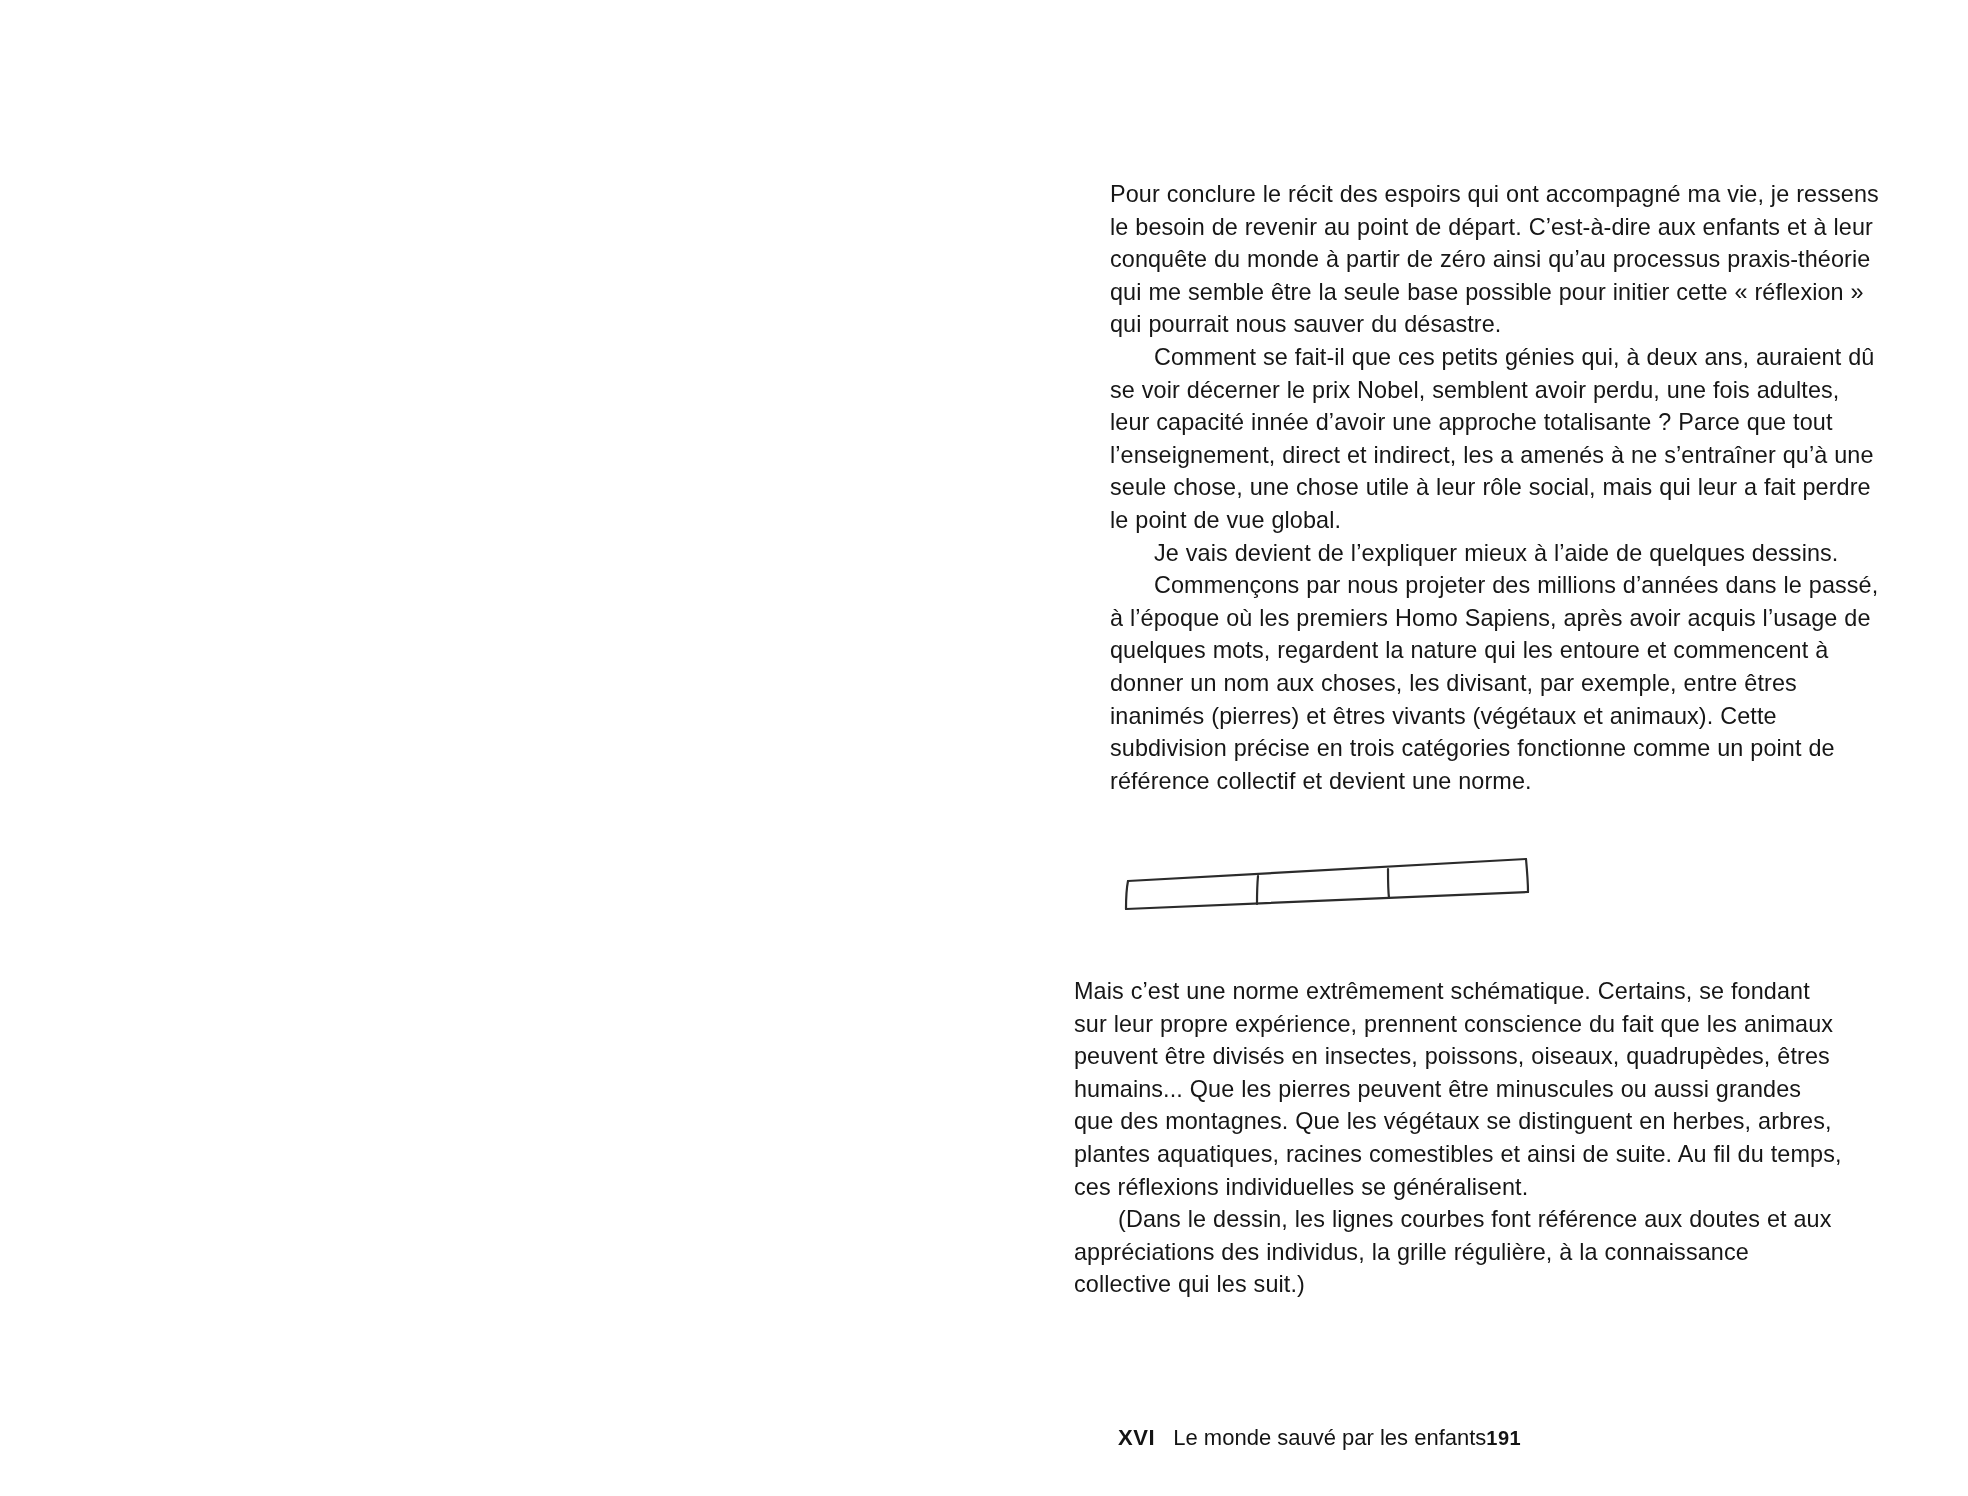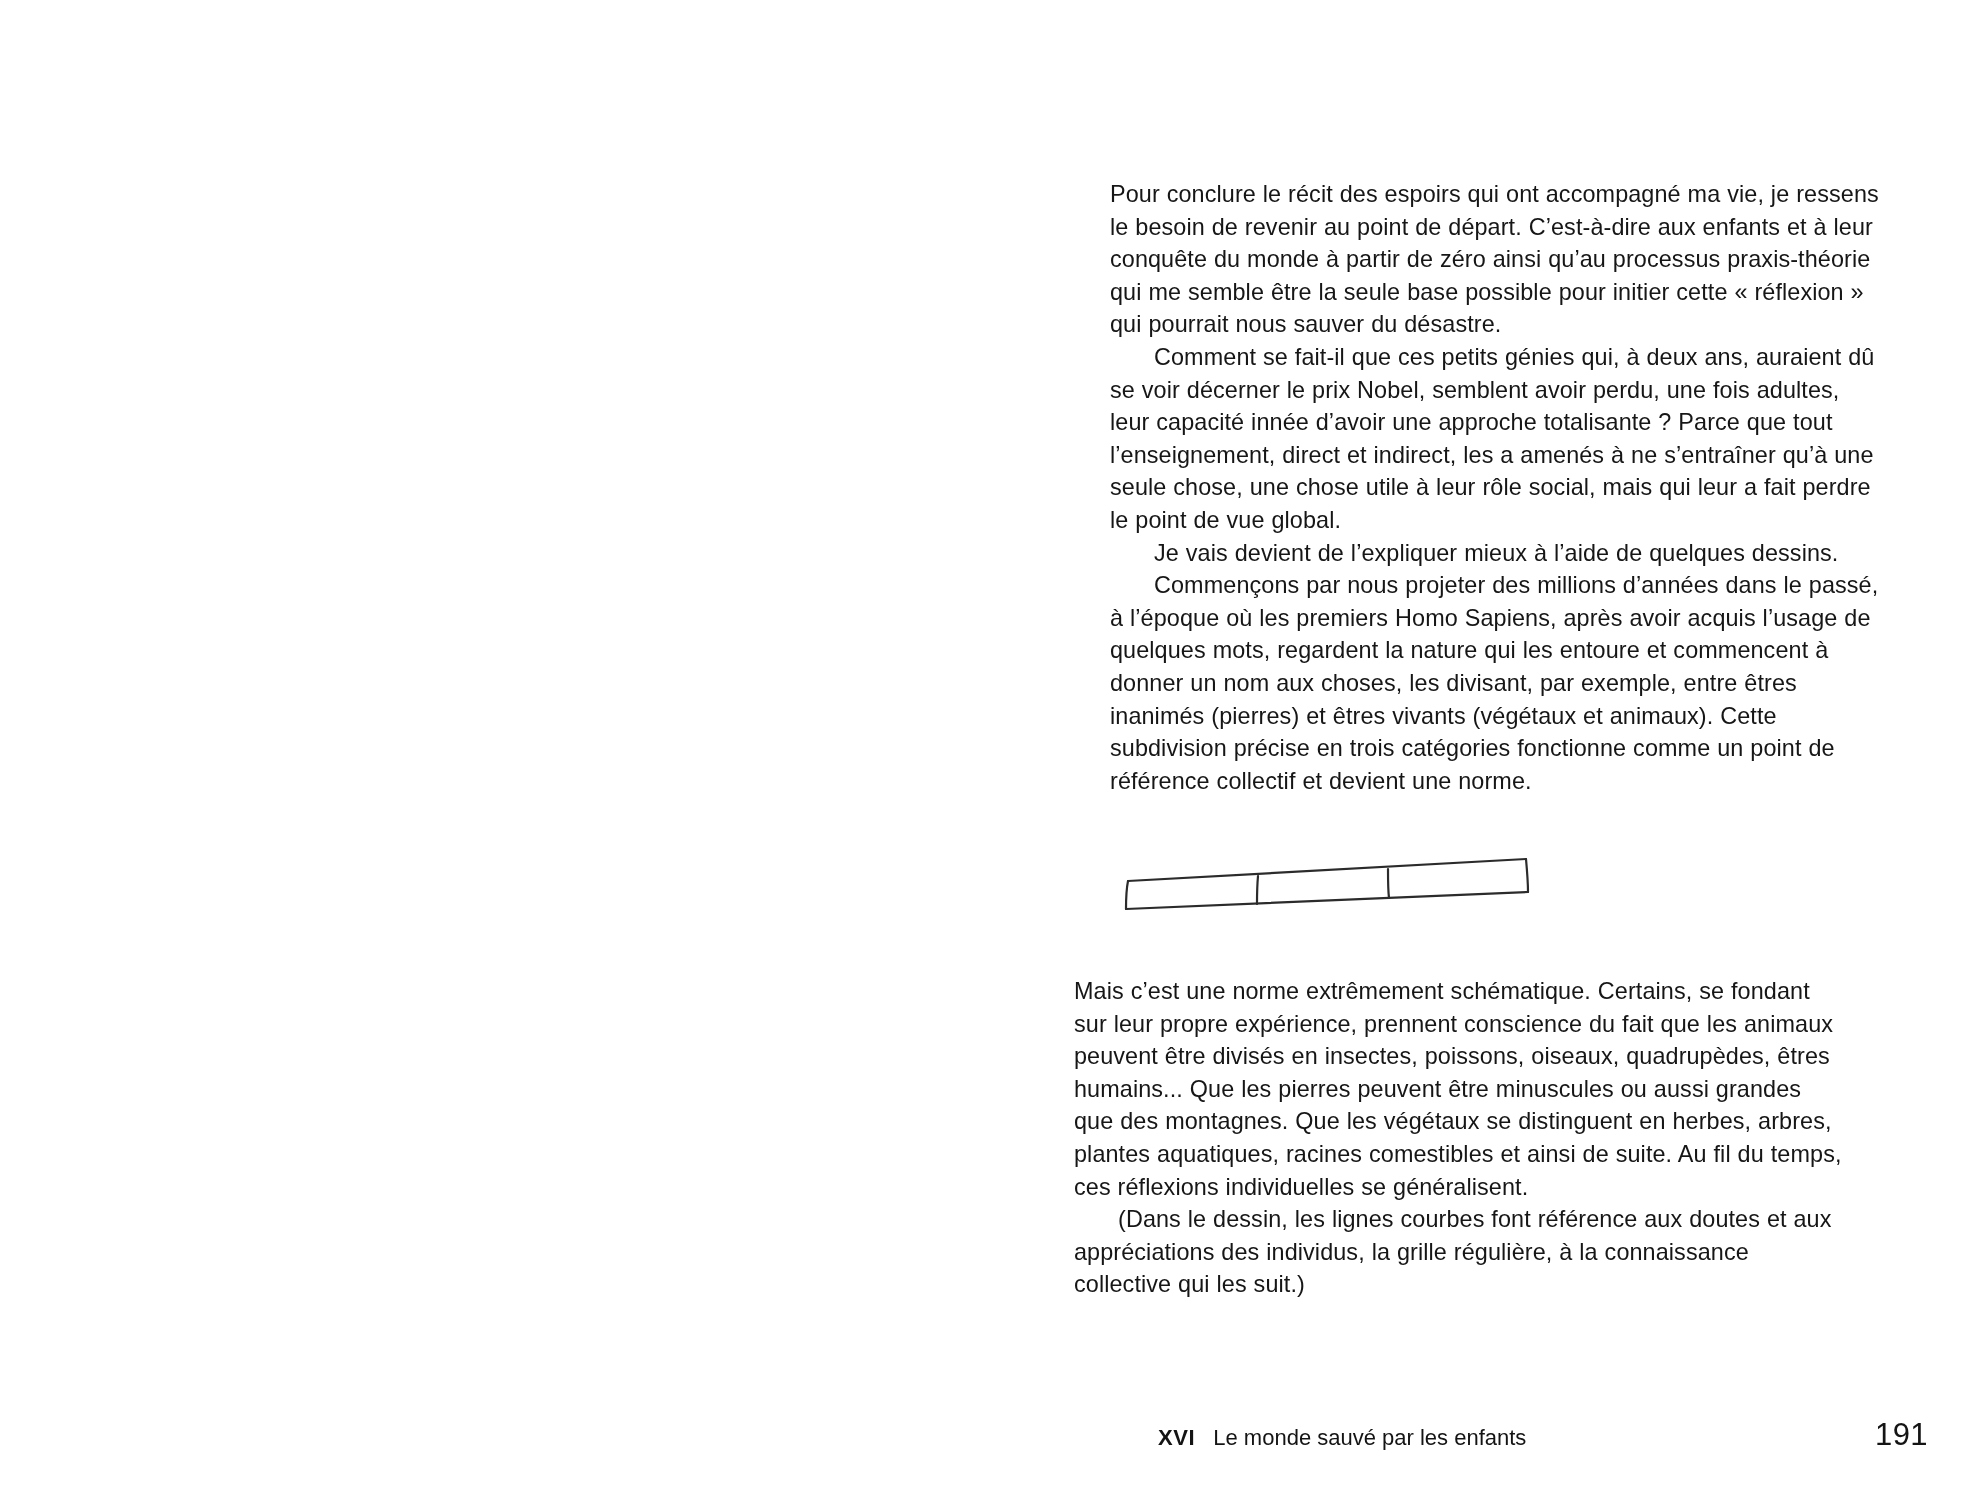--- a/index.html
+++ b/index.html
@@ -51,45 +51,44 @@
     overflow: visible;
   }
   .second-block {
     position: absolute;
     left: 1074px;
     top: 975px;
     width: 770px;
   }
   .footer {
     position: absolute;
-    left: 1158px;
+    left: 1118px;
     top: 1412px;
     width: 770px;
     display: flex;
     align-items: baseline;
-    justify-content: space-between;
     font-size: 22px;
     color: #141414;
   }
   .footer-left {
     display: flex;
     align-items: baseline;
   }
   .chapter-num {
     font-weight: 700;
     letter-spacing: 0.6px;
     margin-right: 18px;
   }
   .chapter-title {
     font-weight: 400;
     margin-top: 13px;
   }
   .page-num {
-    font-weight: 400;
-    font-size: 31px;
+    font-weight: 700;
+    font-size: 20px;
     letter-spacing: 0.4px;
   }
 </style>
 </head>
 <body>
 
 <div class="page">
 
   <div class="text-column">
     <p class="body-text">Pour conclure le récit des espoirs qui ont accompagné ma vie, je ressens le besoin de revenir au point de départ. C’est-à-dire aux enfants et à leur conquête du monde à partir de zéro ainsi qu’au processus praxis-théorie qui me semble être la seule base possible pour initier cette « réflexion » qui pourrait nous sauver du désastre.</p>

